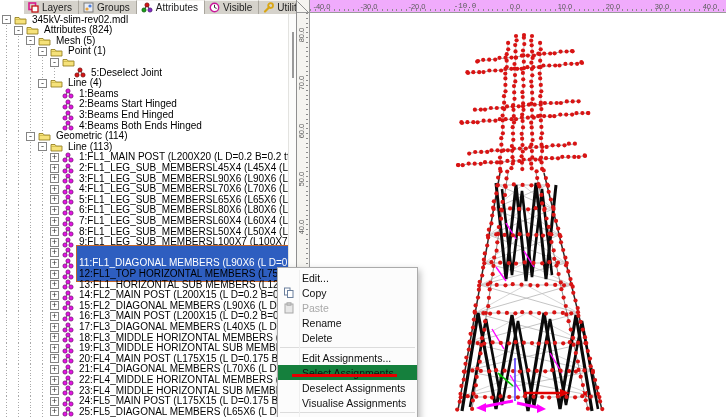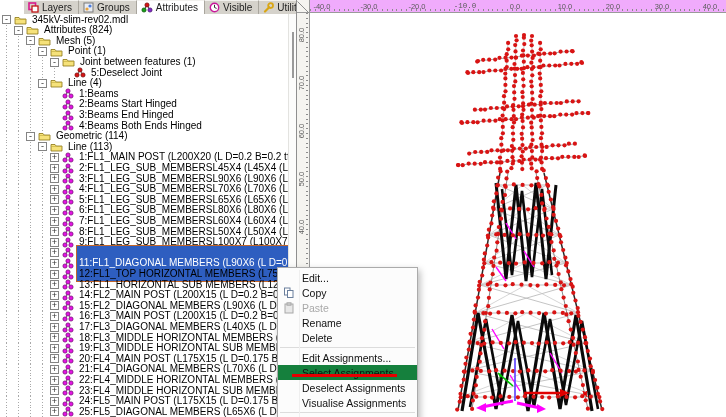--- a/index.html
+++ b/index.html
@@ -183,21 +183,20 @@
         <span class="guide"></span>
         <span class="guide"></span>
         <span class="guide"></span>
         <span class="exp">-</span>
         <span class="ricon">
           <svg width="13" height="10">
             <path d="M1,2.5 L5,2.5 L6.2,4 L12,4 L12,9 L1,9 Z" fill="#f6e27a" stroke="#8a7514" stroke-width="0.8"></path>
             <path d="M1,4.5 L12,4.5" stroke="#bfa93c" stroke-width="0.6"></path>
           </svg>
         </span>
-        <span class="rlabel">Joint between features (1)</span>
       </div>
       <div class="trow" style="top: 53.5px;">
         <span class="guide"></span>
         <span class="guide"></span>
         <span class="guide"></span>
         <span class="guide"></span>
         <span class="guide"></span>
         <span class="noexp"></span>
         <span class="ricon">
           <svg width="12" height="11">

